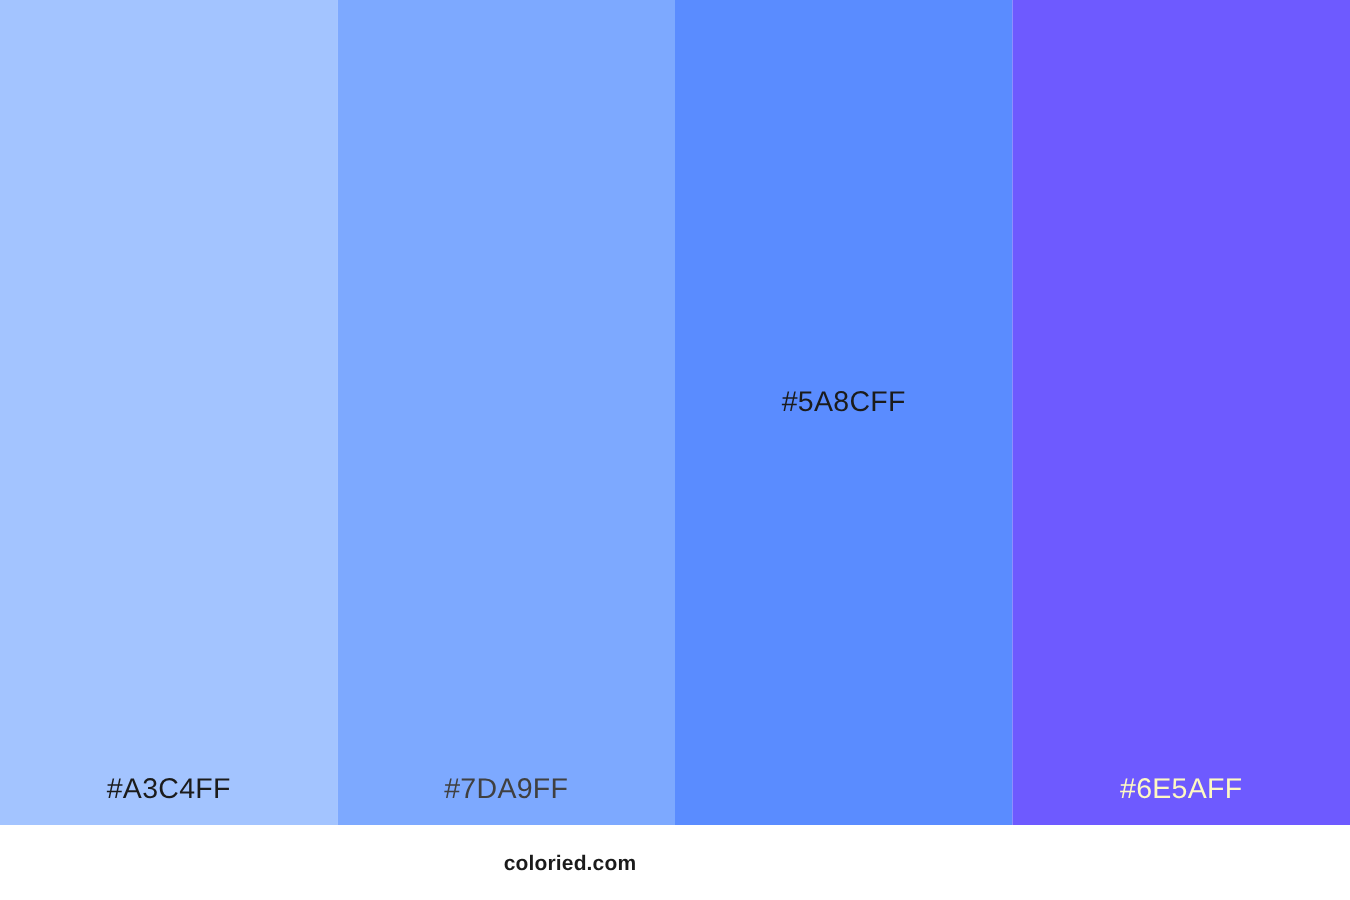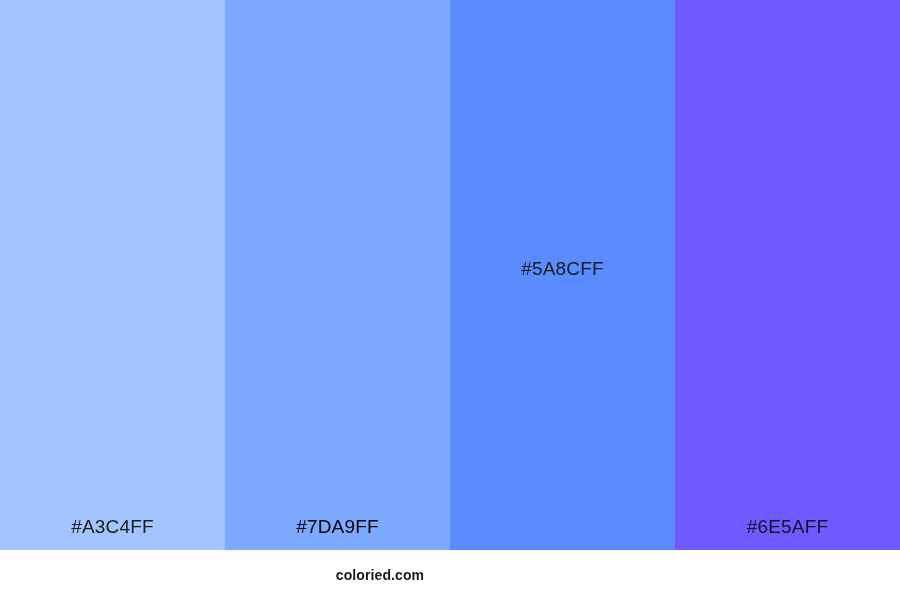--- a/index.html
+++ b/index.html
@@ -78,29 +78,29 @@
 
 <div class="palette-page">
 
   <div class="swatch-strip">
 
     <div class="swatch" style="background-color: rgb(163, 196, 255);">
       <span class="swatch-label label-dark" style="color: rgb(27, 27, 27);">#A3C4FF</span>
     </div>
 
     <div class="swatch" style="background-color: rgb(125, 169, 255);">
-      <span class="swatch-label label-dark" style="color: #000000;">#7DA9FF</span>
+      <span class="swatch-label label-dark" style="color: #404040;">#7DA9FF</span>
     </div>
 
     <div class="swatch" style="background-color: rgb(90, 140, 255); align-items: center;">
       <span class="swatch-label label-dark" style="color: rgb(27, 27, 27);">#5A8CFF</span>
     </div>
 
     <div class="swatch" style="background-color: rgb(110, 90, 255);">
-      <span class="swatch-label label-light" style="color: #0f172a;">#6E5AFF</span>
+      <span class="swatch-label label-light" style="color: #fef9c3;">#6E5AFF</span>
     </div>
 
 
   </div>
 
   <div class="footer" style="background-color: rgb(255, 255, 255);">
     <span class="footer-text" style="color: rgb(27, 27, 27);">coloried.com</span>
   </div>
 
 </div>

